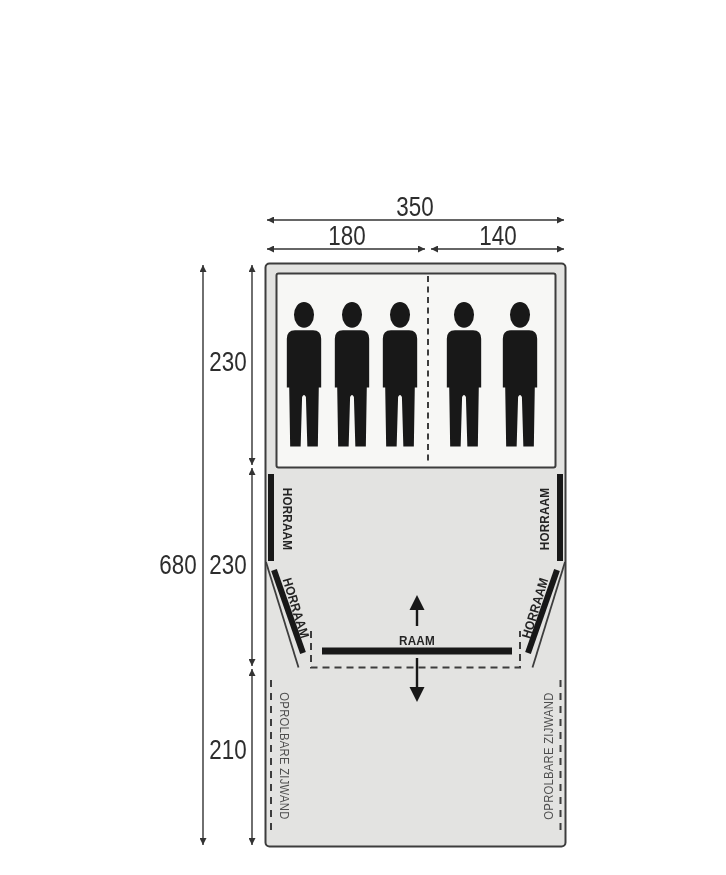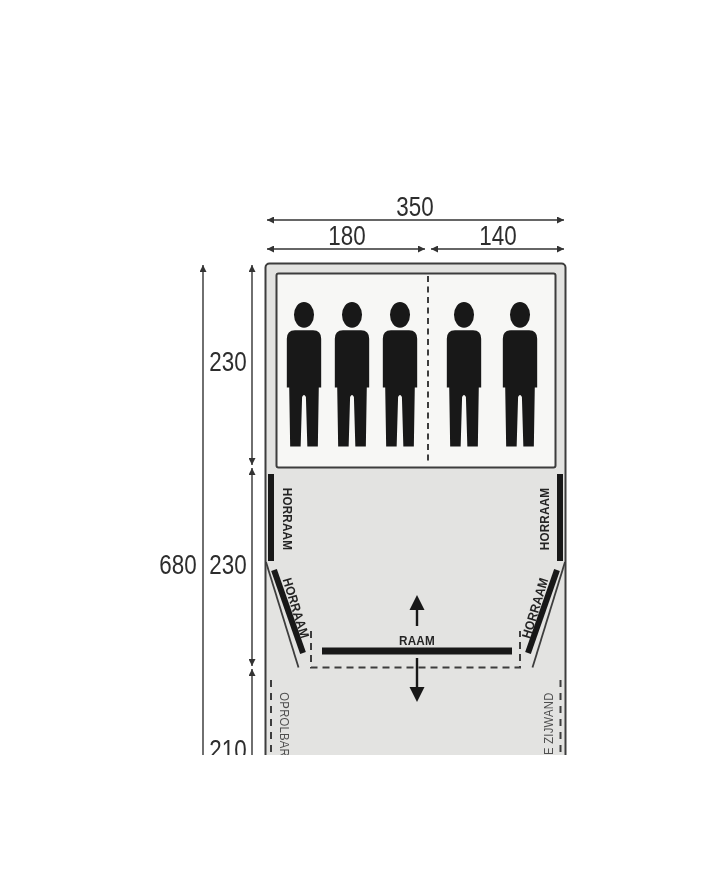--- a/index.html
+++ b/index.html
@@ -1,18 +1,18 @@
 <!DOCTYPE html>
 <html><head>
 <meta charset="utf-8">
 <style>
   html,body{margin:0;padding:0;background:#ffffff;}
   .canvas{
     position:relative;
-    width:726px;height:755px;
+    width:726px;height:875px;
     background:#ffffff;
     overflow:hidden;
     font-family:"Liberation Sans", sans-serif;
     border-radius:31px;
   }
   .layer{position:absolute;left:0;top:0;}
   .lbl{
     position:absolute;
     white-space:nowrap;
     transform-origin:center;

